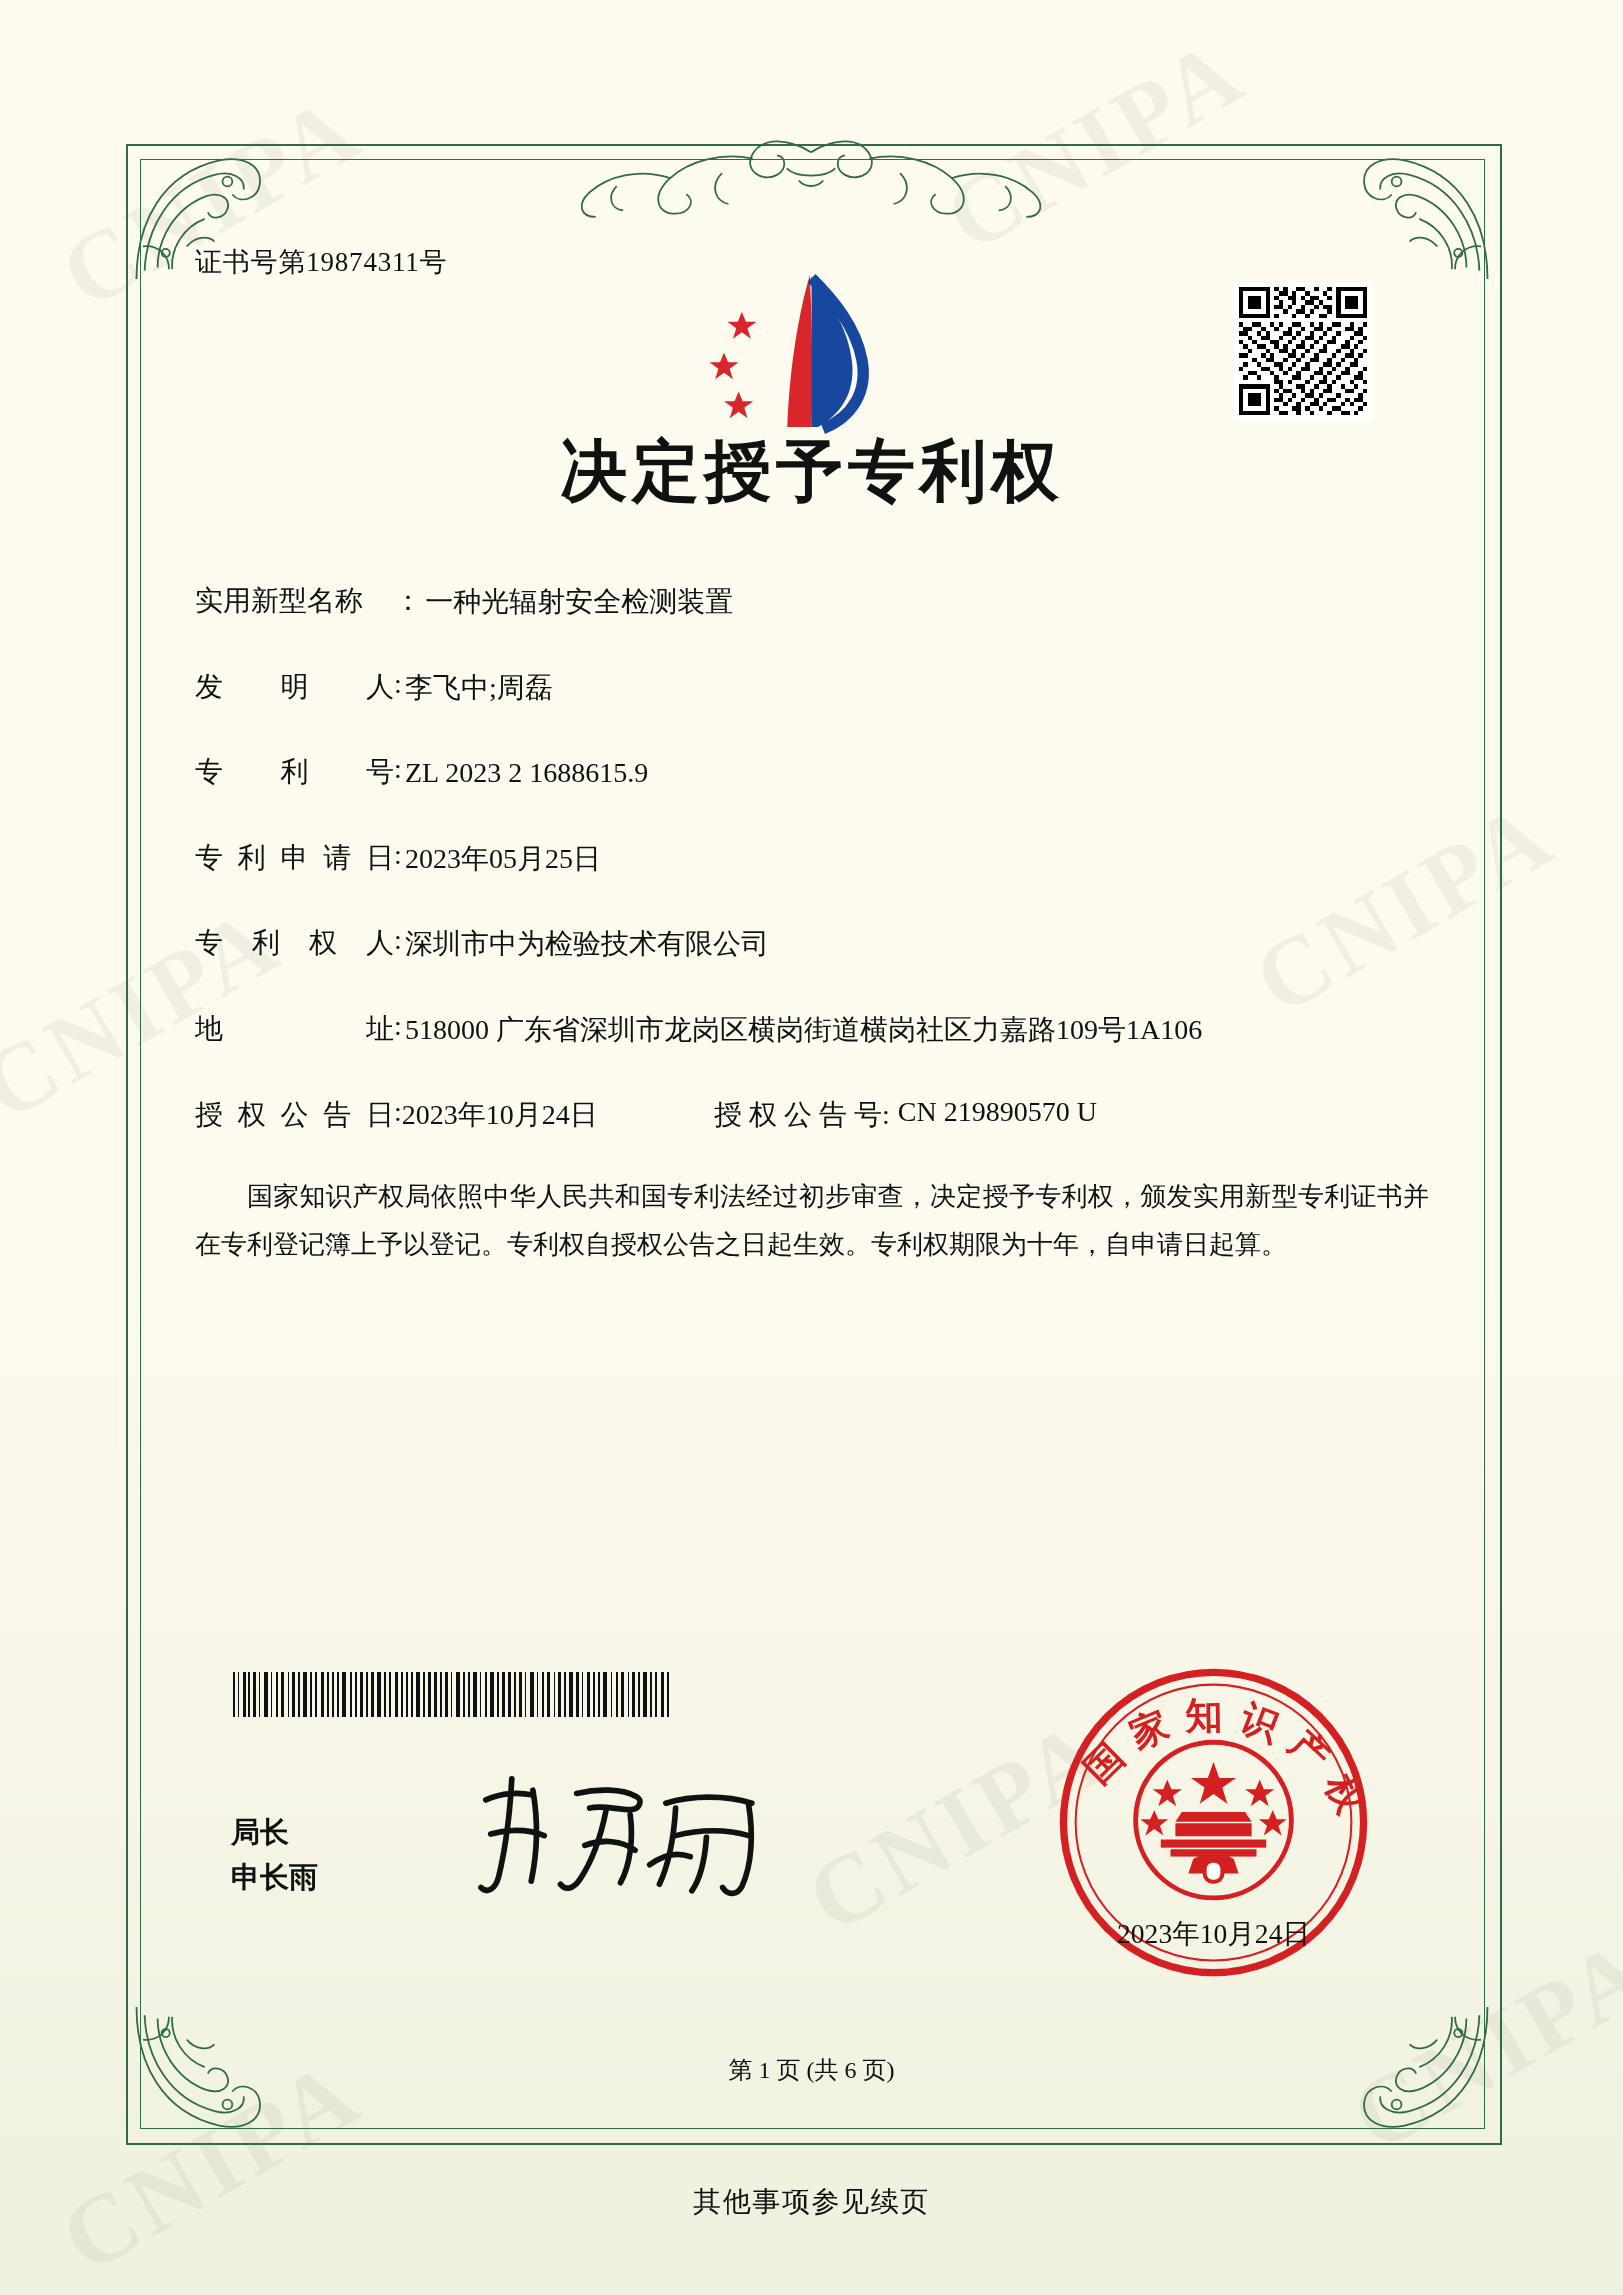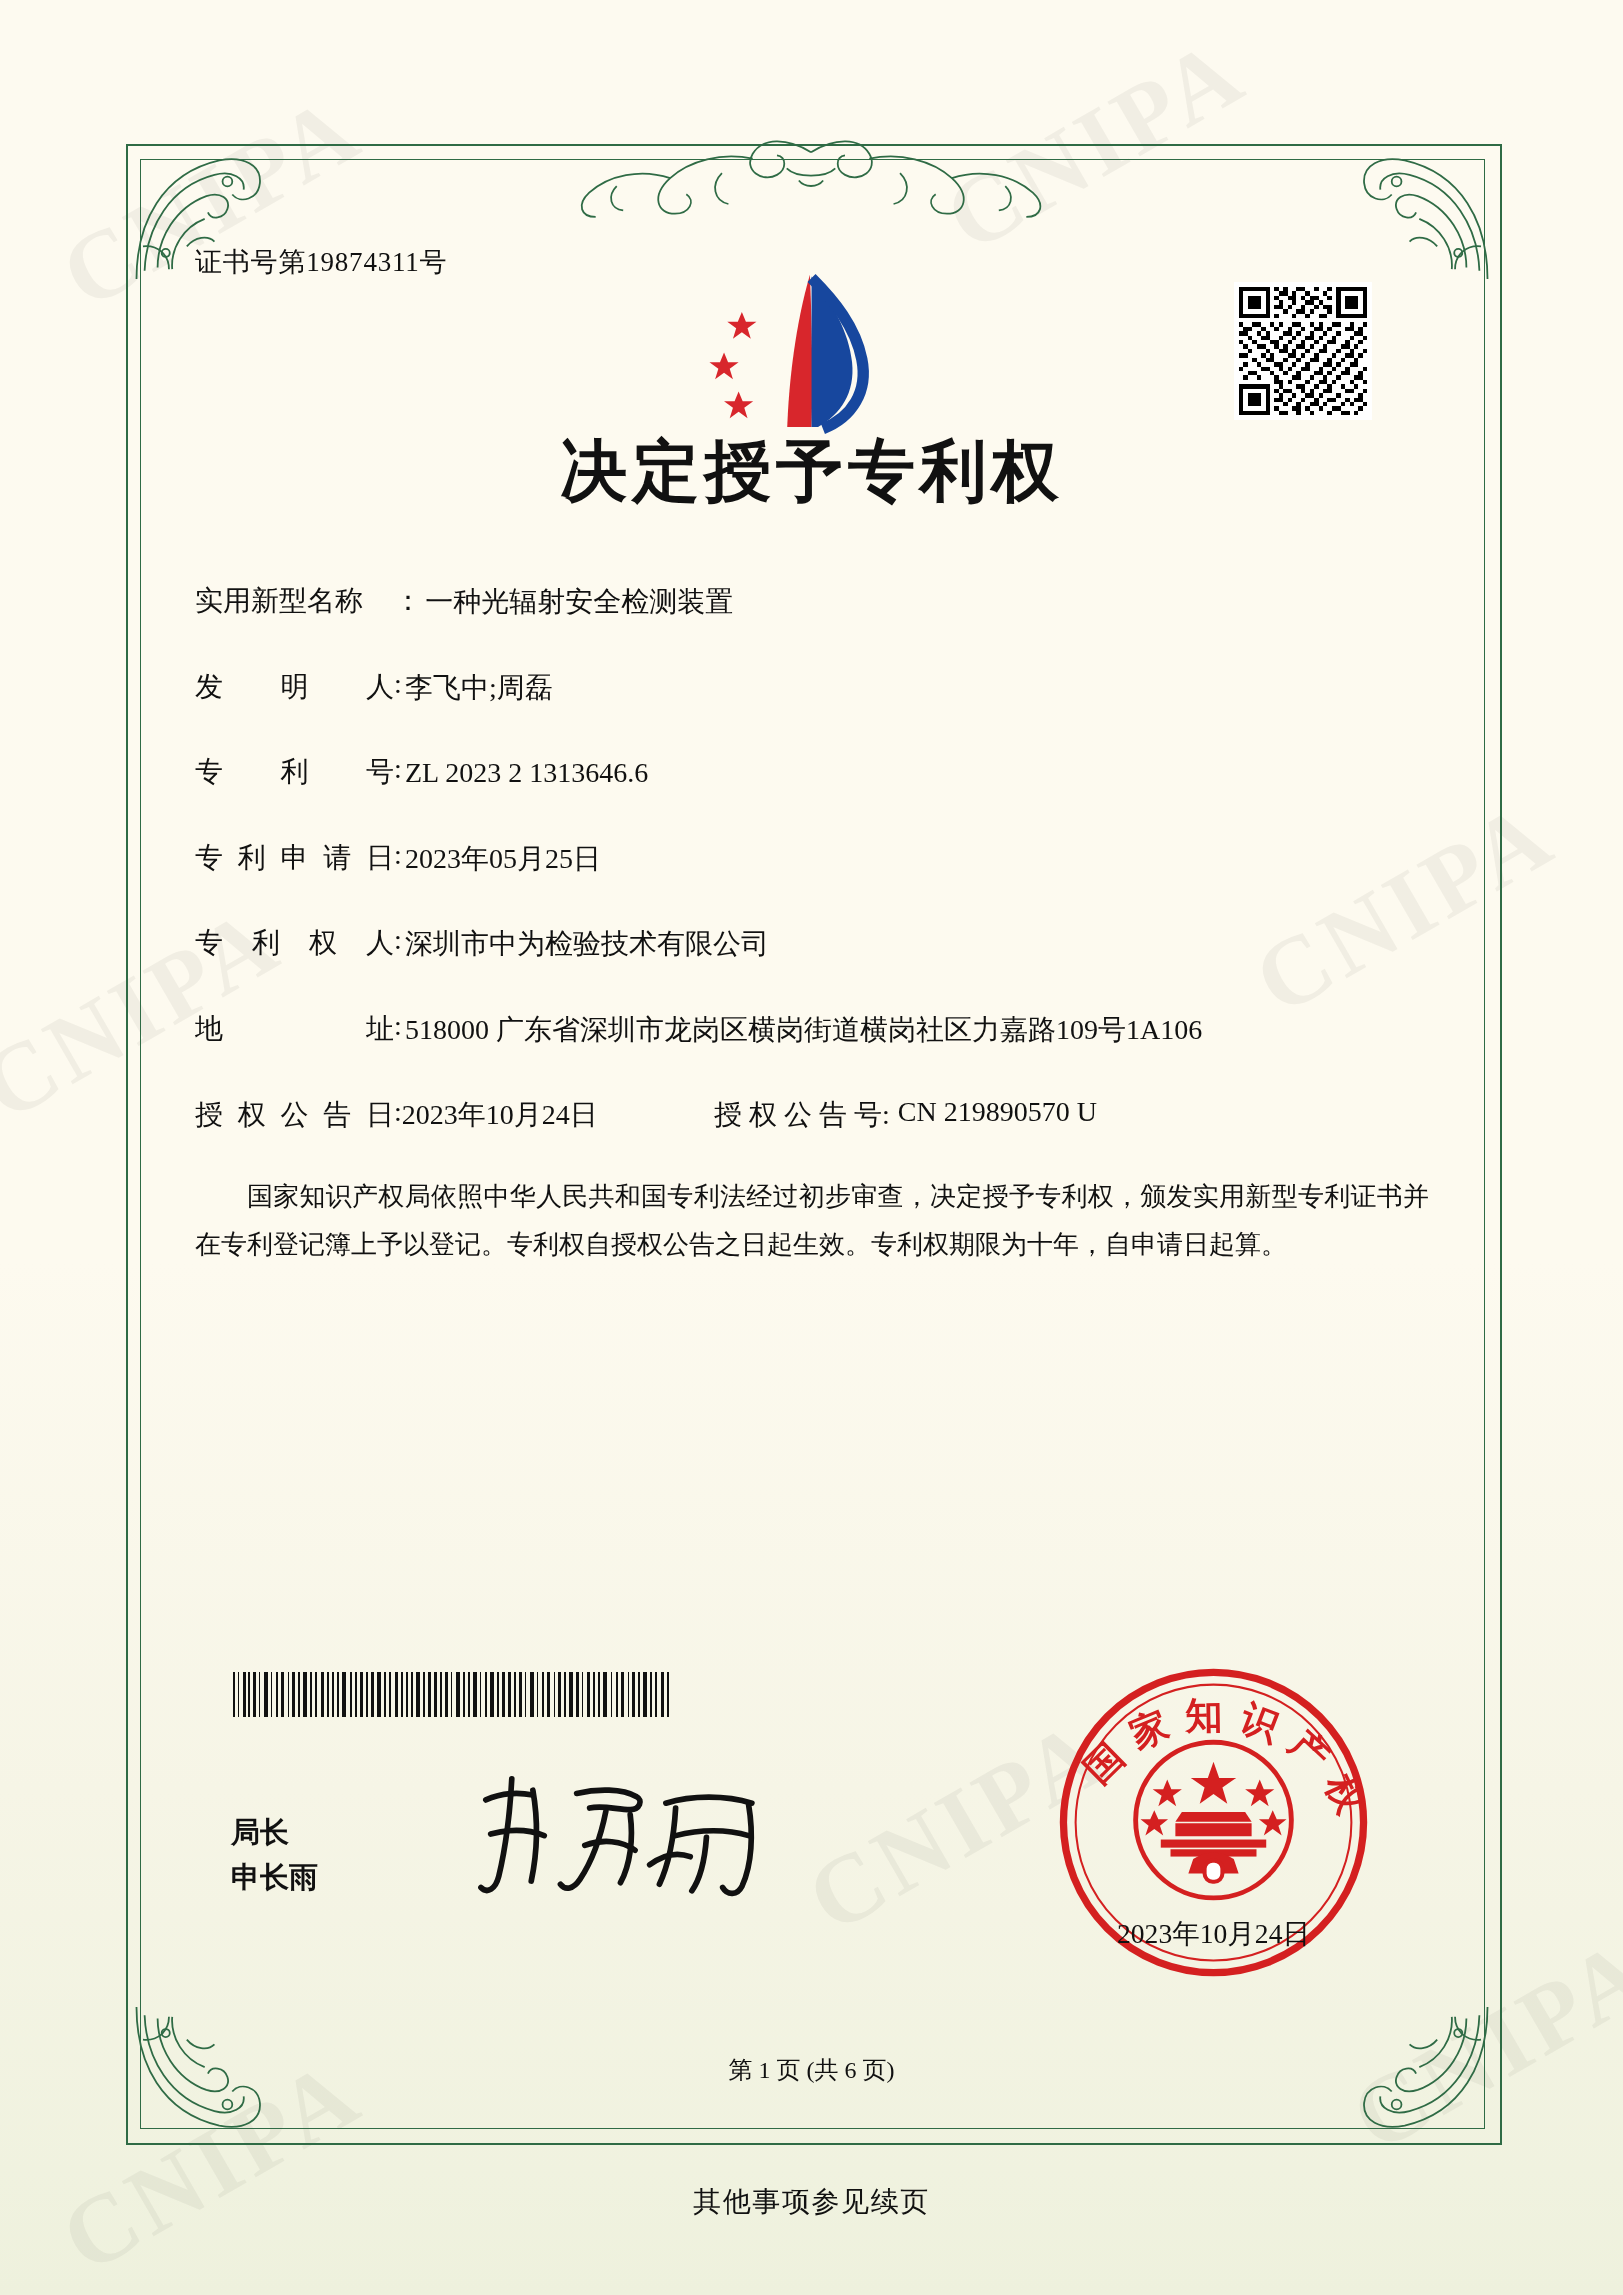--- a/index.html
+++ b/index.html
@@ -576,21 +576,21 @@
         <span class="val">李飞中;周磊</span>
       </div>
 
       <div class="field">
         <span class="lbl spread">
           <span>专</span>
           <span>利</span>
           <span>号</span>
         </span>
         <span class="colon">:</span>
-        <span class="val">ZL 2023 2 1313646.6</span>
+        <span class="val">ZL 2023 2 1688615.9</span>
       </div>
 
       <div class="field">
         <span class="lbl spread">
           <span>专</span>
           <span>利</span>
           <span>申</span>
           <span>请</span>
           <span>日</span>
         </span>

